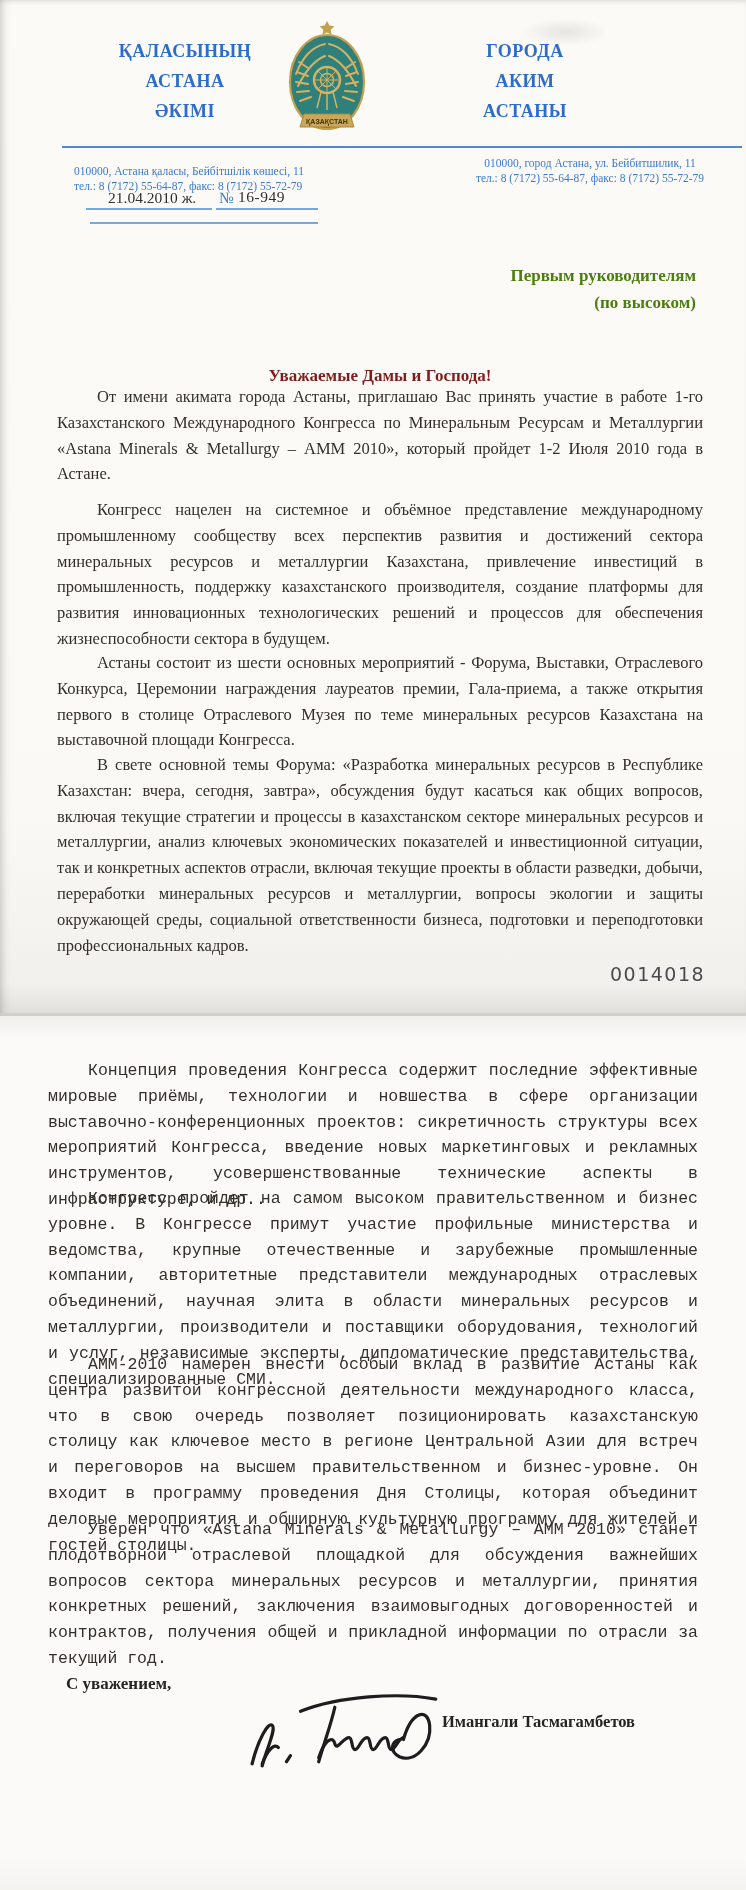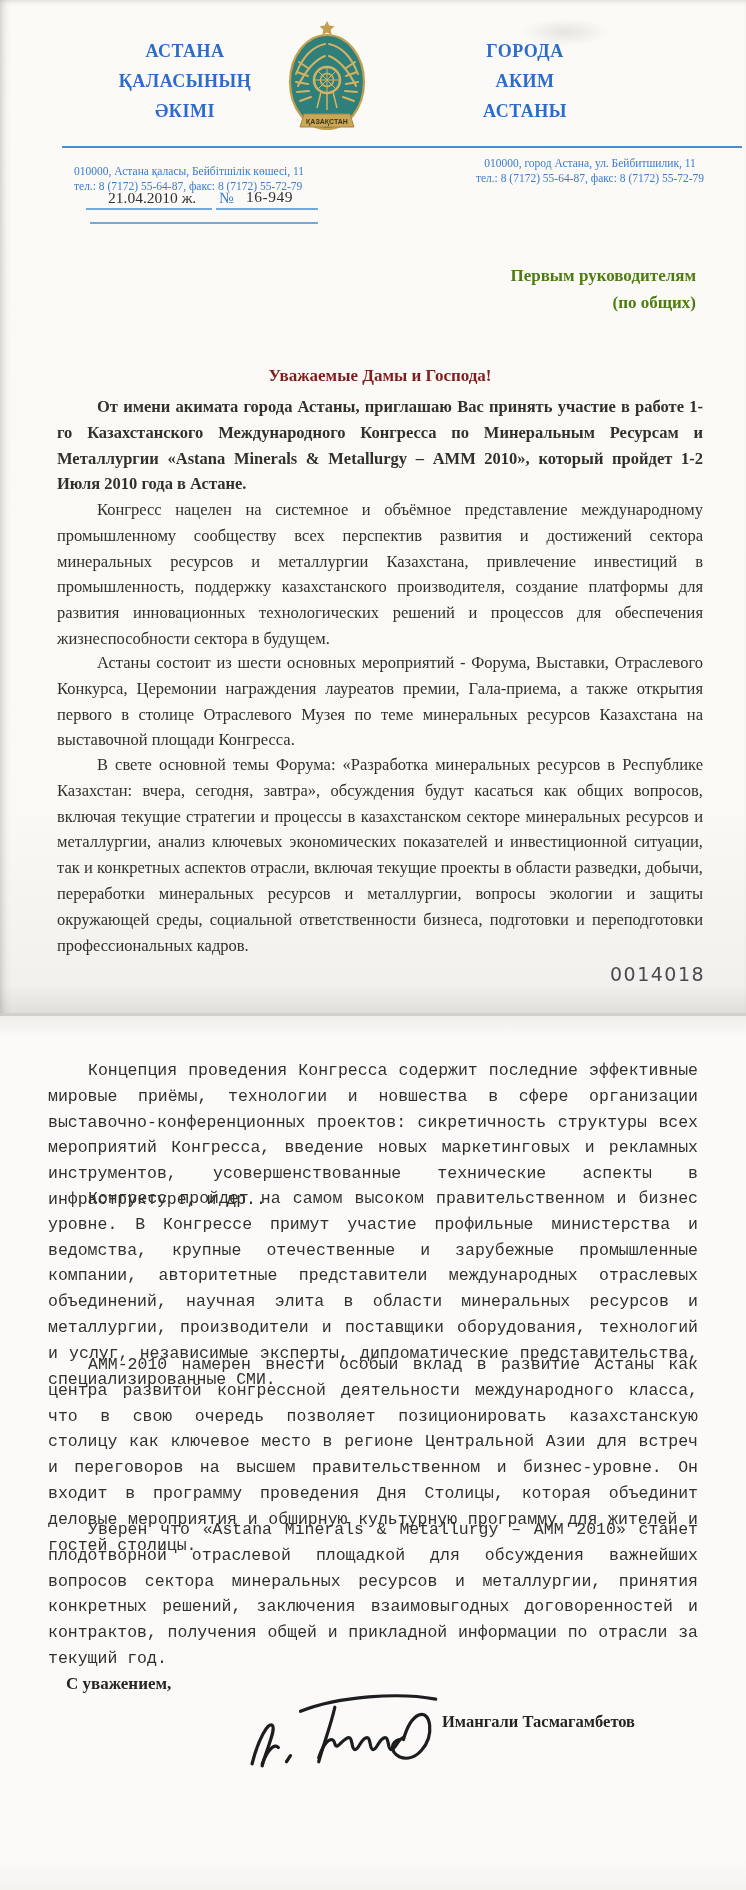--- a/index.html
+++ b/index.html
@@ -24,59 +24,59 @@
   .hdr-title.right{left:425px;top:36px;}
   .emblem{position:absolute;left:287px;top:20px;width:80px;height:114px;}
   .hdr-rule{position:absolute;left:62px;top:146px;width:680px;height:2px;background:#4a8ccc;}
   .addr{position:absolute;top:156px;font-size:11.5px;line-height:15px;color:#3b7bcf;}
   .addr.left{left:74px;text-align:left;margin-top:8px;}
   .addr.right{left:440px;width:300px;text-align:center;}
 
   
   .ref-date{position:absolute;left:108px;top:189px;font-size:15.5px;color:#2f2f33;}
   .ref-sign{position:absolute;left:219px;top:189px;font-size:15.5px;color:#3c7ccf;}
-  .ref-num{position:absolute;left:246px;top:188px;font-size:15.5px;letter-spacing:.5px;color:#2f2f33;}
+  .ref-num{position:absolute;left:238px;top:188px;font-size:15.5px;letter-spacing:.5px;color:#2f2f33;}
   .ref-line{position:absolute;height:2px;background:#74a9da;}
   .rl1{left:86px;top:208px;width:126px;}
   .rl2{left:216px;top:208px;width:102px;}
   .rl3{left:90px;top:222px;width:228px;}
 
   .recipient{position:absolute;right:50px;top:262px;text-align:right;
     font-weight:bold;font-size:17px;line-height:27px;color:#4d7c0f;}
 
   .salutation{position:absolute;left:57px;top:366px;width:646px;text-align:center;
     font-weight:bold;font-size:17px;color:#7f1d1d;}
 
   .para{position:absolute;text-align:justify;text-indent:40px;
     font-size:16.5px;line-height:25.8px;color:#33302b;}
   .para.pg1{left:57px;width:646px;}
   .para.pg2{left:48px;width:650px;font-family:Liberation Mono, monospace;}
-  #p1{top:394px;font-weight:bold;} #p2{top:497px;} #p3{top:650px;} #p4{top:752px;}
+  #p1{top:384px;} #p2{top:497px;} #p3{top:650px;} #p4{top:752px;}
   #p5{top:1058px;} #p6{top:1186px;} #p7{top:1352px;} #p8{top:1517px;}
 
   .stamp{position:absolute;left:610px;top:963px;font-family:"DejaVu Sans","Liberation Sans",sans-serif;
     font-size:19px;letter-spacing:1.5px;color:#4b4b4d;}
 
   .regards{position:absolute;left:66px;top:1674px;font-weight:bold;font-size:17px;color:#262523;}
   .sig-svg{position:absolute;left:238px;top:1676px;width:232px;height:118px;}
   .sig-name{position:absolute;left:442px;top:1712px;font-weight:bold;font-size:16.5px;color:#242320;}
 </style>
 </head>
 <body>
 
 <div class="scan">
 
   <div class="page1"></div>
   <div class="page2"></div>
   <div class="page-split"></div>
   <div class="smudge" style="left:520px;top:18px;width:90px;height:28px;background:radial-gradient(ellipse,rgba(170,165,155,.25),rgba(170,165,155,0) 70%);"></div>
 
   <div class="hdr-title left">
+    <div>ҚАЛАСЫНЫҢ</div>
     <div>АСТАНА</div>
-    <div>ҚАЛАСЫНЫҢ</div>
     <div>ӘКІМІ</div>
   </div>
 
   <div class="emblem">
     <svg viewBox="0 0 80 114" width="80" height="114">
       <path d="M40 1 l2.3 4.6 5.1 .7 -3.7 3.5 .9 5 -4.6 -2.4 -4.6 2.4 .9 -5 -3.7 -3.5 5.1 -.7 z" fill="#c2a04e"></path>
       <ellipse cx="40" cy="62" rx="37" ry="47" fill="#2f7f7b" stroke="#c2a04e" stroke-width="2.2"></ellipse>
       <g stroke="#d4b261" fill="none" stroke-width="2" stroke-linecap="round">
         <path d="M9 54 Q19 28 38 24"></path>
         <path d="M71 54 Q61 28 42 24"></path>
@@ -123,21 +123,21 @@
 
   <div class="ref-date">21.04.2010 ж.</div>
   <div class="ref-sign">№</div>
   <div class="ref-num">16-949</div>
   <div class="ref-line rl1"></div>
   <div class="ref-line rl2"></div>
   <div class="ref-line rl3"></div>
 
   <div class="recipient">
     <div>Первым руководителям</div>
-    <div>(по общих)</div>
+    <div>(по высоком)</div>
   </div>
 
   <div class="salutation">Уважаемые Дамы и Господа!</div>
   <div class="para pg1" id="p1">От имени акимата города Астаны, приглашаю Вас принять участие в работе 1-го Казахстанского Международного Конгресса по Минеральным Ресурсам и Металлургии «Astana Minerals &amp; Metallurgy – АММ 2010», который пройдет 1-2 Июля 2010 года в Астане.</div>
   <div class="para pg1" id="p2">Конгресс нацелен на системное и объёмное представление международному промышленному сообществу всех перспектив развития и достижений сектора минеральных ресурсов и металлургии Казахстана, привлечение инвестиций в промышленность, поддержку казахстанского производителя, создание платформы для развития инновационных технологических решений и процессов для обеспечения жизнеспособности сектора в будущем.</div>
   <div class="para pg1" id="p3">Астаны состоит из шести основных мероприятий - Форума, Выставки, Отраслевого Конкурса, Церемонии награждения лауреатов премии, Гала-приема, а также открытия первого в столице Отраслевого Музея по теме минеральных ресурсов Казахстана на выставочной площади Конгресса.</div>
   <div class="para pg1" id="p4">В свете основной темы Форума: «Разработка минеральных ресурсов в Республике Казахстан: вчера, сегодня, завтра», обсуждения будут касаться как общих вопросов, включая текущие стратегии и процессы в казахстанском секторе минеральных ресурсов и металлургии, анализ ключевых экономических показателей и инвестиционной ситуации, так и конкретных аспектов отрасли, включая текущие проекты в области разведки, добычи, переработки минеральных ресурсов и металлургии, вопросы экологии и защиты окружающей среды, социальной ответственности бизнеса, подготовки и переподготовки профессиональных кадров.</div>
   <div class="stamp">0014018</div>
 
   <div class="para pg2" id="p5">Концепция проведения Конгресса содержит последние эффективные мировые приёмы, технологии и новшества в сфере организации выставочно-конференционных проектов: сикретичность структуры всех мероприятий Конгресса, введение новых маркетинговых и рекламных инструментов, усовершенствованные технические аспекты в инфраструктуре, и др..</div>

